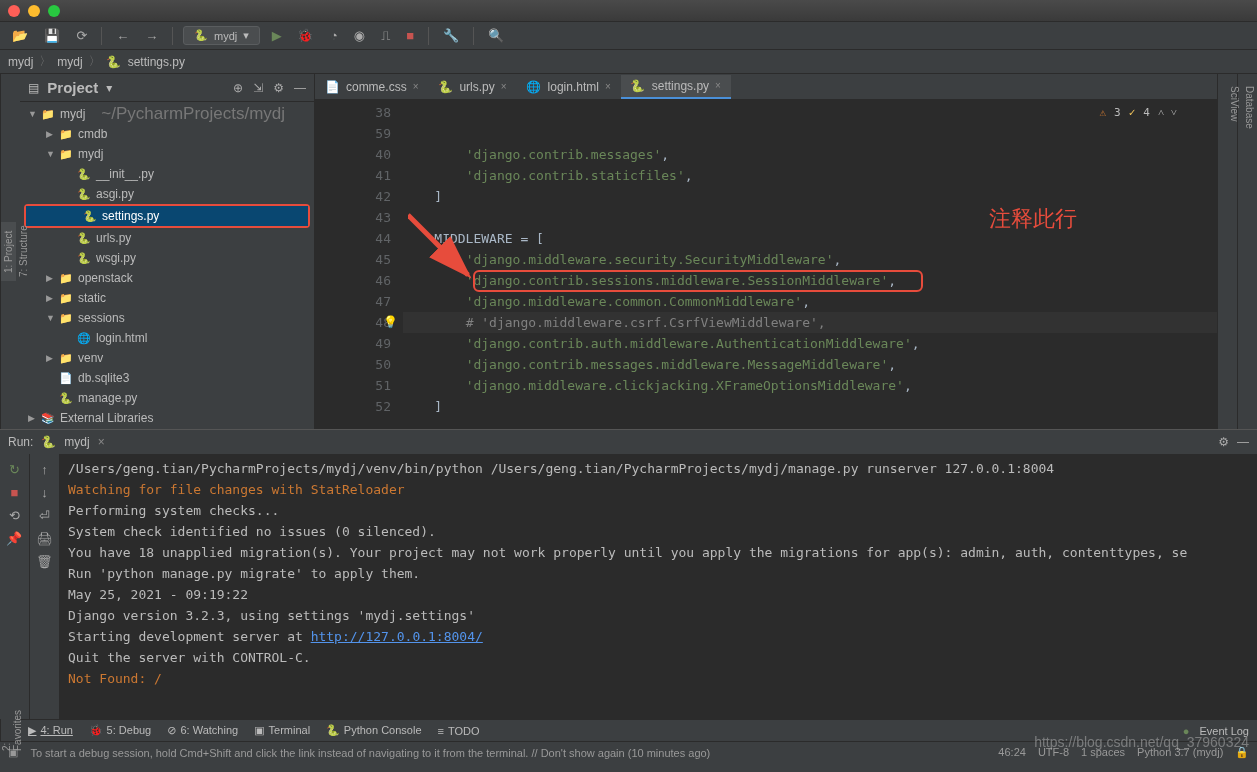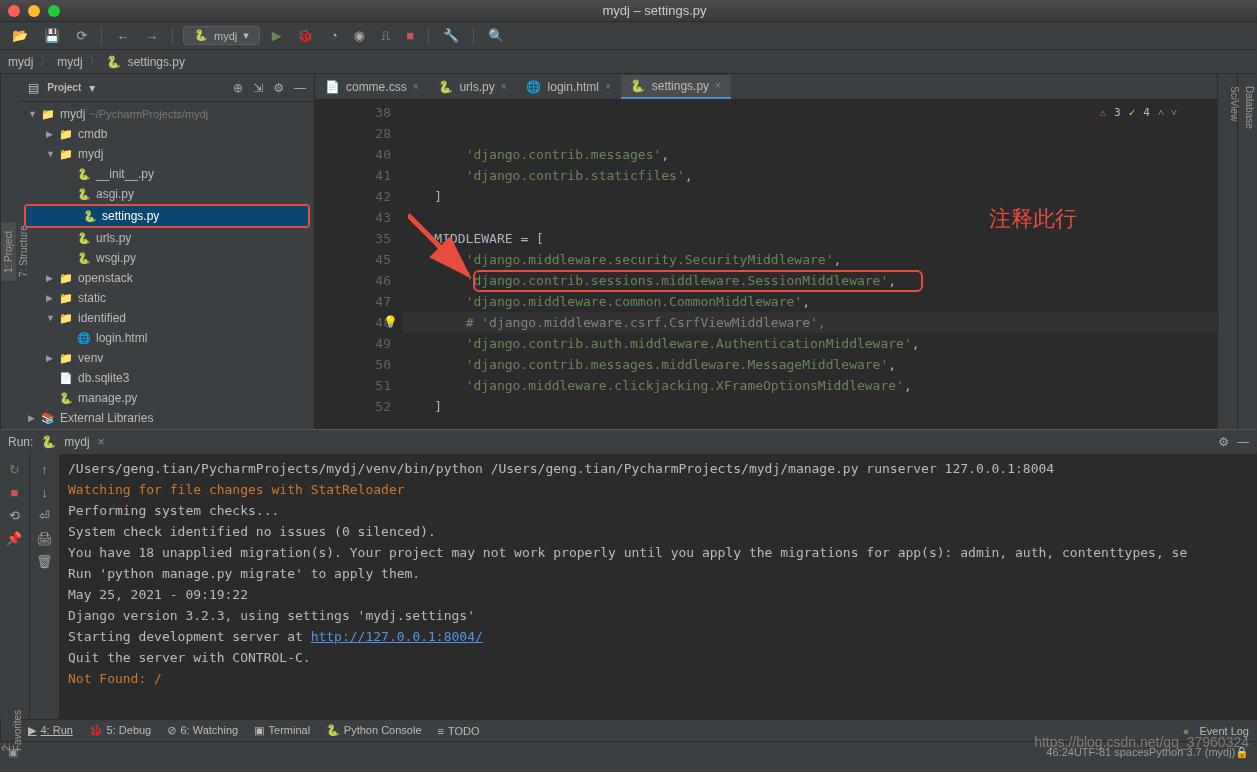--- a/index.html
+++ b/index.html
@@ -16,31 +16,31 @@
 .run-config .py { color: #a0cf5d; }
 .breadcrumb { height: 24px; background: #3c3f41; border-bottom: 1px solid #2b2b2b; display: flex; align-items: center; padding: 0 8px; gap: 6px; font-size: 12px; }
 .breadcrumb .sep { color: #777; }
 .breadcrumb .file-icon { color: #a0cf5d; }
 .main { display: flex; height: 355px; }
 .left-gutter { width: 20px; background: #3c3f41; border-right: 1px solid #2b2b2b; display: flex; flex-direction: column; align-items: center; font-size: 10px; color: #999; writing-mode: vertical-rl; transform: rotate(180deg); }
 .left-gutter .tab { padding: 8px 2px; cursor: pointer; }
 .left-gutter .tab.active { background: #4a4d4f; }
 .project-panel { width: 295px; background: #3c3f41; border-right: 1px solid #2b2b2b; display: flex; flex-direction: column; }
 .panel-header { height: 28px; display: flex; align-items: center; padding: 0 8px; gap: 8px; border-bottom: 1px solid #2b2b2b; }
-.panel-header .title-t { color: #bbb; font-weight: bold; font-size: 10px; }
+.panel-header .title-t { color: #bbb; font-weight: bold; font-size: 15px; }
 .panel-header .icons { margin-left: auto; display: flex; gap: 10px; color: #aaa; }
 .tree { flex: 1; overflow: auto; font-size: 12px; padding-top: 2px; }
 .tree-item { display: flex; align-items: center; padding: 2px 4px; white-space: nowrap; cursor: pointer; height: 20px; }
 .tree-item.selected { background: #094771; color: #fff; }
 .tree-item .arrow { width: 12px; color: #999; font-size: 9px; }
 .tree-item .ficon { width: 16px; text-align: center; margin-right: 4px; font-size: 11px; }
 .ficon.folder { color: #87939a; } .ficon.pfolder { color: #87939a; }
 .ficon.py { color: #a0cf5d; } .ficon.html { color: #e8bf6a; }
 .ficon.folder-o { color: #cc7832; } .ficon.folder-p { color: #9876aa; }
-.tree-item .dim { color: #777; font-size: 11px; margin-left: 4px; }
+.tree-item .dim { color: #777; font-size: 17px; margin-left: 16px; }
 .editor { flex: 1; background: #2b2b2b; display: flex; flex-direction: column; position: relative; }
 .tabs { height: 26px; background: #3c3f41; display: flex; align-items: center; border-bottom: 1px solid #2b2b2b; }
 .tab-item { padding: 4px 10px; display: flex; align-items: center; gap: 6px; font-size: 12px; color: #bbb; cursor: pointer; }
 .tab-item.active { background: #4a4d4f; border-bottom: 2px solid #4a90d9; }
 .tab-item .close { color: #888; font-size: 10px; }
 .code-area { flex: 1; display: flex; font-family: "Menlo", "Consolas", monospace; font-size: 13px; position: relative; overflow: hidden; padding-left: 32px; }
 .gutter { width: 56px; text-align: right; padding-right: 12px; color: #606366; user-select: none; line-height: 21px; padding-top: 2px; }
 .gutter .ln { height: 21px; }
 .code { flex: 1; line-height: 21px; padding-top: 2px; white-space: pre; position: relative; }
 .code .line { height: 21px; }
@@ -59,33 +59,32 @@
 .run-tools { width: 30px; background: #3c3f41; display: flex; flex-direction: column; align-items: center; gap: 8px; padding-top: 8px; border-right: 1px solid #2b2b2b; }
 .run-tools2 { width: 30px; background: #3c3f41; display: flex; flex-direction: column; align-items: center; gap: 8px; padding-top: 8px; border-right: 1px solid #2b2b2b; }
 .run-tools .btn, .run-tools2 .btn { color: #aaa; font-size: 13px; cursor: pointer; }
 .console { flex: 1; font-family: "Menlo", monospace; font-size: 13px; white-space: pre; padding: 4px 8px; line-height: 21px; color: #bbb; overflow: hidden; }
 .console .red { color: #cc7832; } .console .link { color: #5394ec; text-decoration: underline; }
 .bottom-tabs { height: 22px; background: #3c3f41; display: flex; align-items: center; padding: 0 8px; gap: 16px; font-size: 11px; border-top: 1px solid #2b2b2b; }
 .bottom-tabs .btab { display: flex; gap: 4px; cursor: pointer; color: #bbb; }
 .bottom-tabs .btab.active { text-decoration: underline; }
 .bottom-tabs .right { margin-left: auto; display: flex; gap: 10px; }
 .statusbar { height: 22px; background: #3c3f41; display: flex; align-items: center; padding: 0 8px; gap: 12px; font-size: 11px; color: #999; border-top: 1px solid #2b2b2b; }
-.statusbar .right { margin-left: auto; display: flex; }
+.statusbar .right { margin-left: auto; display: flex; gap: 12px; }
 .watermark { position: absolute; bottom: 22px; right: 8px; color: rgba(200,200,200,0.45); font-size: 14px; pointer-events: none; }
 </style>
 </head>
 <body>
 
 <div class="titlebar">
   <div class="traffic">
     <div class="dot r"></div>
     <div class="dot y"></div>
     <div class="dot g"></div>
   </div>
-  <div class="title">mydj – settings.py</div>
 </div>
 
 <div class="toolbar">
   <span class="icon-btn">📂</span>
   <span class="icon-btn">💾</span>
   <span class="icon-btn">⟳</span>
   <span class="sep"></span>
   <span class="icon-btn">←</span>
   <span class="icon-btn">→</span>
   <span class="sep"></span>
@@ -178,21 +177,21 @@
           <span>openstack</span>
         </div>
         <div class="tree-item" style="padding-left: 26px;">
           <span class="arrow">▶</span>
           <span class="ficon folder">📁</span>
           <span>static</span>
         </div>
         <div class="tree-item" style="padding-left: 26px;">
           <span class="arrow">▼</span>
           <span class="ficon folder-p">📁</span>
-          <span>identified</span>
+          <span>sessions</span>
         </div>
         <div class="tree-item" style="padding-left: 44px;">
           <span class="arrow"></span>
           <span class="ficon html">🌐</span>
           <span>login.html</span>
         </div>
         <div class="tree-item" style="padding-left: 26px;">
           <span class="arrow">▶</span>
           <span class="ficon folder-o">📁</span>
           <span>venv</span>
@@ -233,26 +232,26 @@
         </div>
         <div class="tab-item active">
           <span>🐍</span>
           <span>settings.py</span>
           <span class="close">×</span>
         </div>
       </div>
     <div class="code-area">
       <div class="gutter" id="gutter">
           <div class="ln">38</div>
-          <div class="ln">28</div>
+          <div class="ln">59</div>
           <div class="ln">40</div>
           <div class="ln">41</div>
           <div class="ln">42</div>
           <div class="ln">43</div>
-          <div class="ln">35</div>
+          <div class="ln">44</div>
           <div class="ln">45</div>
           <div class="ln">46</div>
           <div class="ln">47</div>
           <div class="ln">48</div>
           <div class="ln">49</div>
           <div class="ln">50</div>
           <div class="ln">51</div>
           <div class="ln">52</div>
         </div>
       <div class="code" id="code">
@@ -341,20 +340,21 @@
       </div>
       <div class="right">
         <span style="color:#6a8759">●</span>
         <span>Event Log</span>
       </div>
     </div>
 </div>
 
 <div class="statusbar">
   <span>▣</span>
+  <span>To start a debug session, hold Cmd+Shift and click the link instead of navigating to it from the terminal. // Don't show again (10 minutes ago)</span>
   <div class="right">
     <span>46:24</span>
     <span>UTF-8</span>
     <span>1 spaces</span>
     <span>Python 3.7 (mydj)</span>
     <span>🔒</span>
   </div>
 </div>
 
 <div class="watermark">https://blog.csdn.net/qq_37960324</div>

